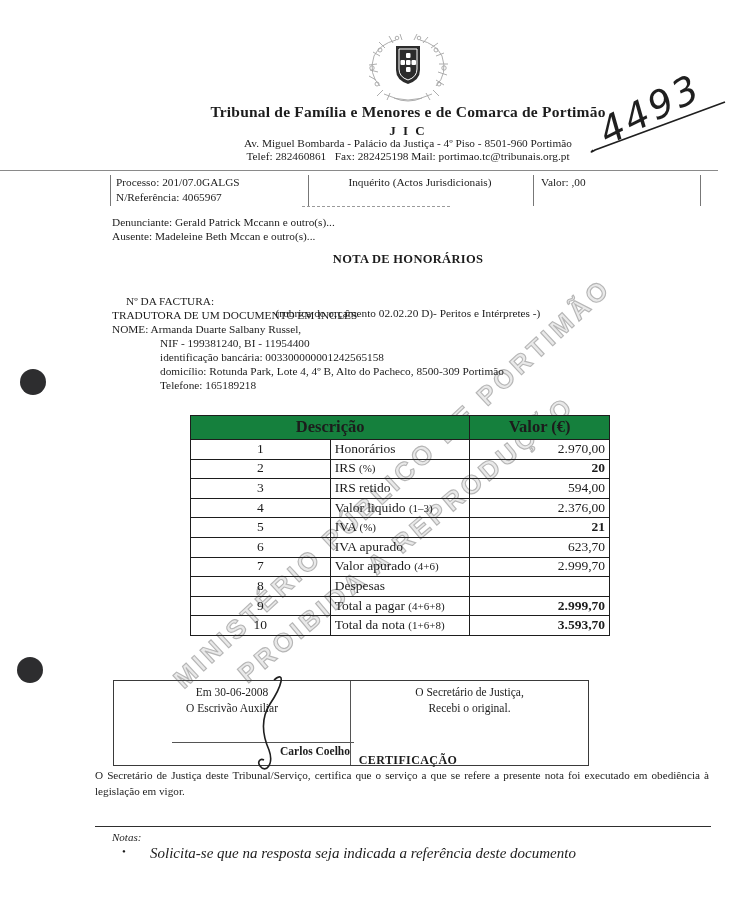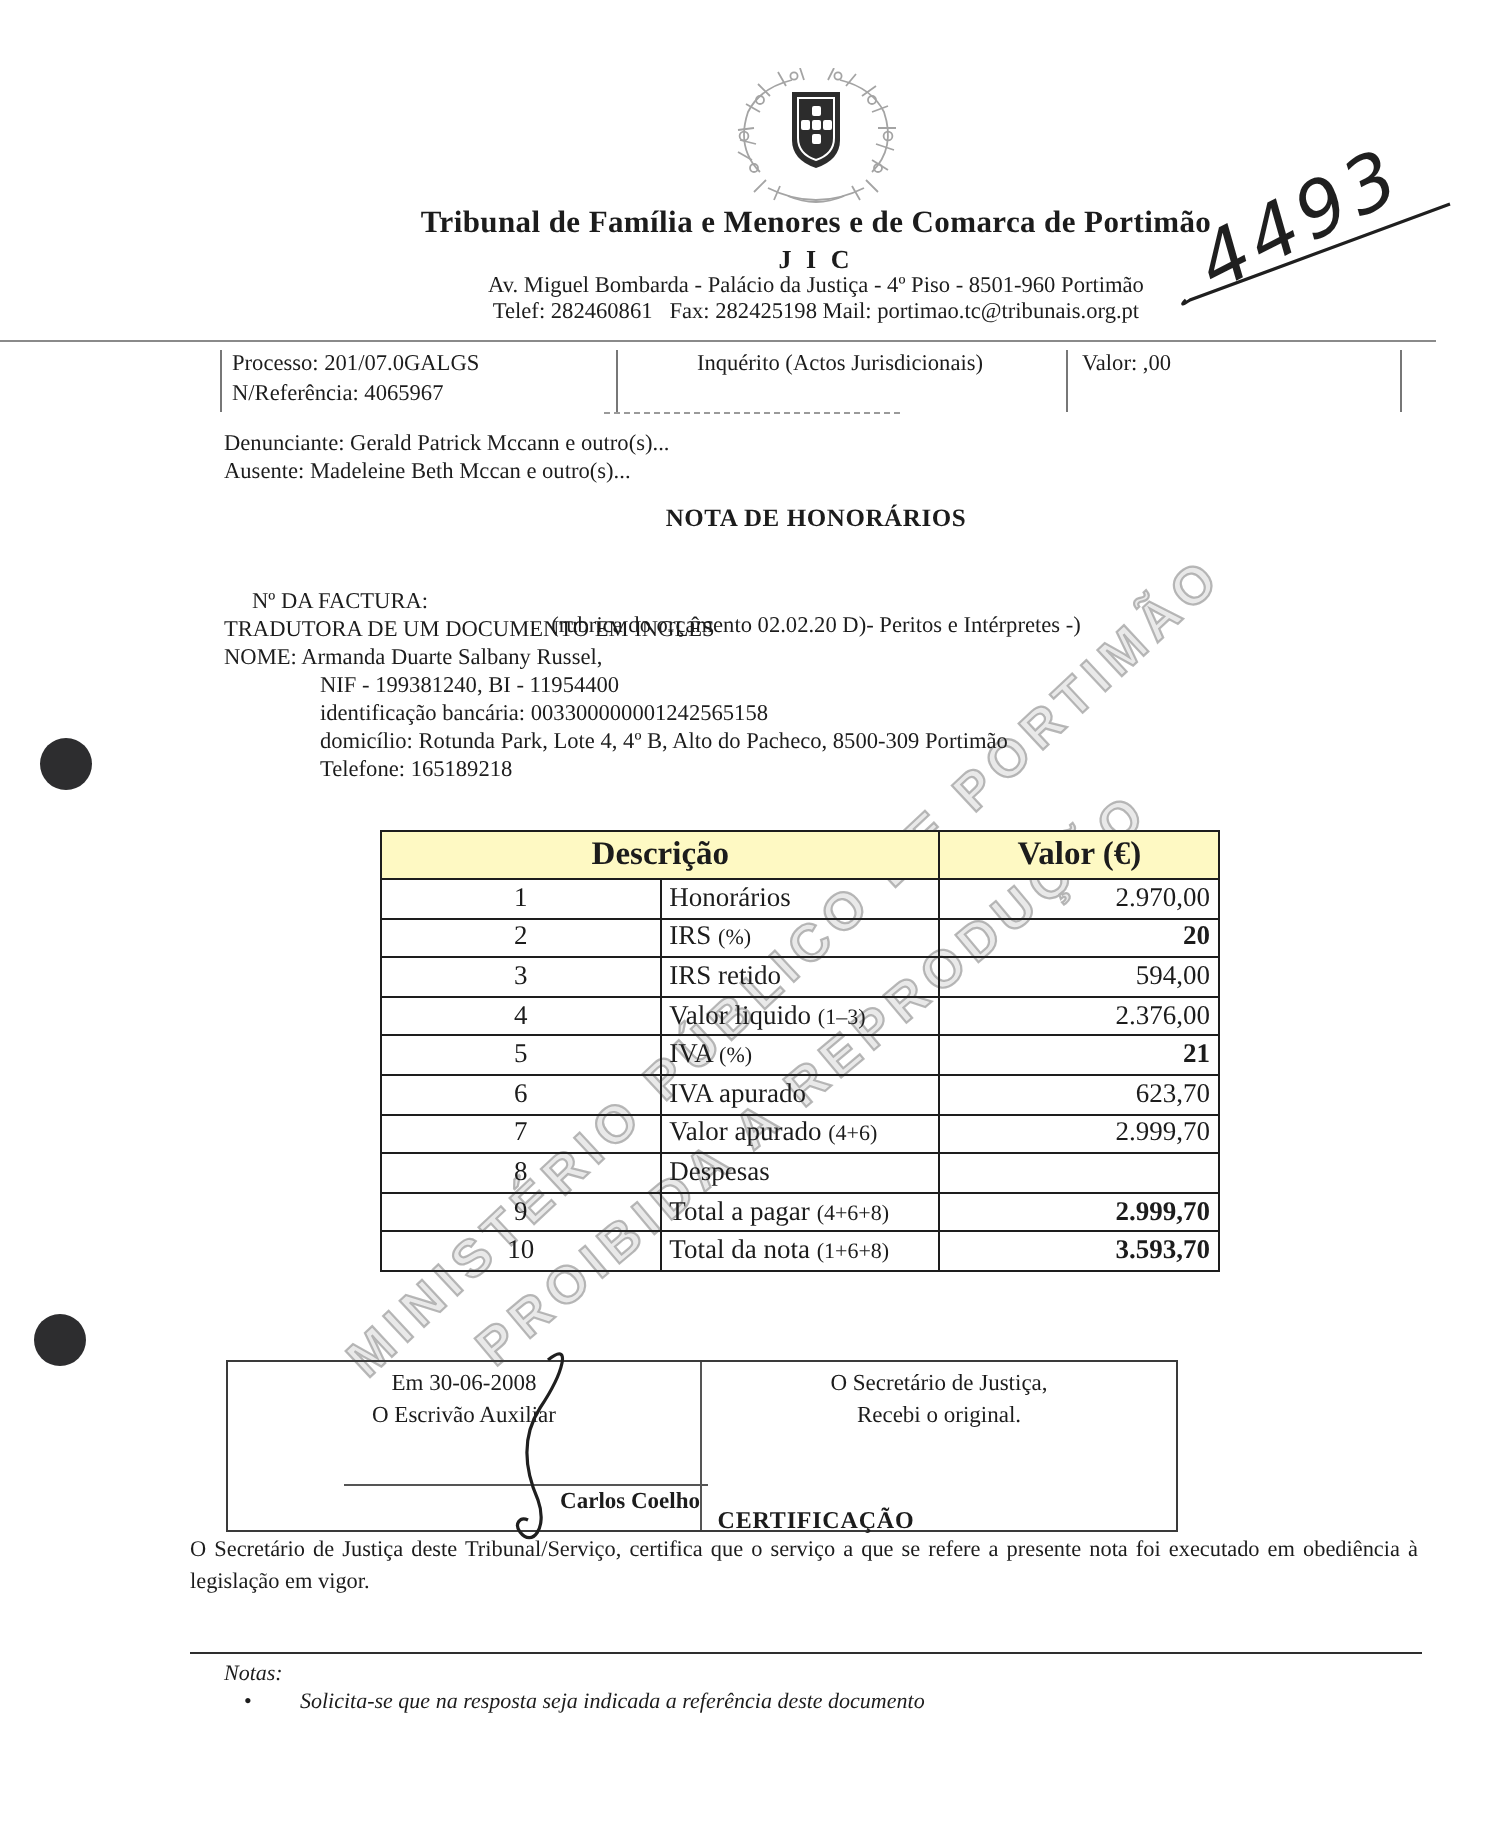--- a/index.html
+++ b/index.html
@@ -23,21 +23,21 @@
   .subtitle { font-size:11.3px; }
   .invoice-line { font-size:11.3px; line-height:1.22; }
 
   
   table.fees {
     position:absolute; left:190px; top:415px; width:420px;
     border-collapse:collapse; table-layout:fixed;
     font-size:13.5px;
   }
   table.fees th, table.fees td { border:1.4px solid #1d1d1d; padding:0 4px; height:19.6px; line-height:1.1; overflow:hidden; }
-  table.fees thead th { height:24px; font-size:16.5px; font-weight:bold; background:#fef9c3; text-align:center; }
+  table.fees thead th { height:24px; font-size:16.5px; font-weight:bold; background:#15803d; text-align:center; }
   td.rownum { width:30px; text-align:center; }
   td.desc { width:250px; text-align:left; padding-left:8px; }
   td.val { width:140px; text-align:right; padding-right:7px; }
   td.val.bold { font-weight:bold; }
   span.sfx { font-size:11px; }
 
   
   .sigbox {
     position:absolute; left:113px; top:680px; width:476px; height:86px;
     border:1.2px solid #3a3a3a; display:flex; font-size:11.5px;
@@ -48,21 +48,21 @@
   .signame { position:absolute; left:0; top:63px; width:100%; text-align:right;font-weight:bold; }
 
   .cert-title { font-size:12px; font-weight:bold; letter-spacing:.4px; }
   .cert-body {
     position:absolute; left:95px; top:768px; width:614px;
     font-size:11.2px; line-height:1.4; text-align:justify;
   }
   .notes-rule { position:absolute; left:95px; top:826px; width:616px; border-top:1.5px solid #2e2e2e; }
   .notes-label { position:absolute; left:112px; top:831px; font-size:11px; font-style:italic; }
   .notes-bullet { position:absolute; left:122px; top:845px; font-size:11px; }
-  .notes-item { position:absolute; left:150px; top:845px; font-size:11px; font-style:italic; }
+  .notes-item { position:absolute; left:150px; top:845px; font-size:15px; font-style:italic; }
 
   .holepunch { position:absolute; width:26px; height:26px; border-radius:50%; background:#2d2d2f; }
 
   .watermark {
     position:absolute; font-family:"Liberation Sans", sans-serif; font-weight:bold;
     letter-spacing:4px; color:rgba(175,175,175,0.28);
     -webkit-text-stroke:1.1px rgba(160,160,160,0.75);
     transform-origin:left center; white-space:nowrap; pointer-events:none;
   }
   .wm1 { left:178px; top:668px; font-size:26px; transform:rotate(-43deg); }

